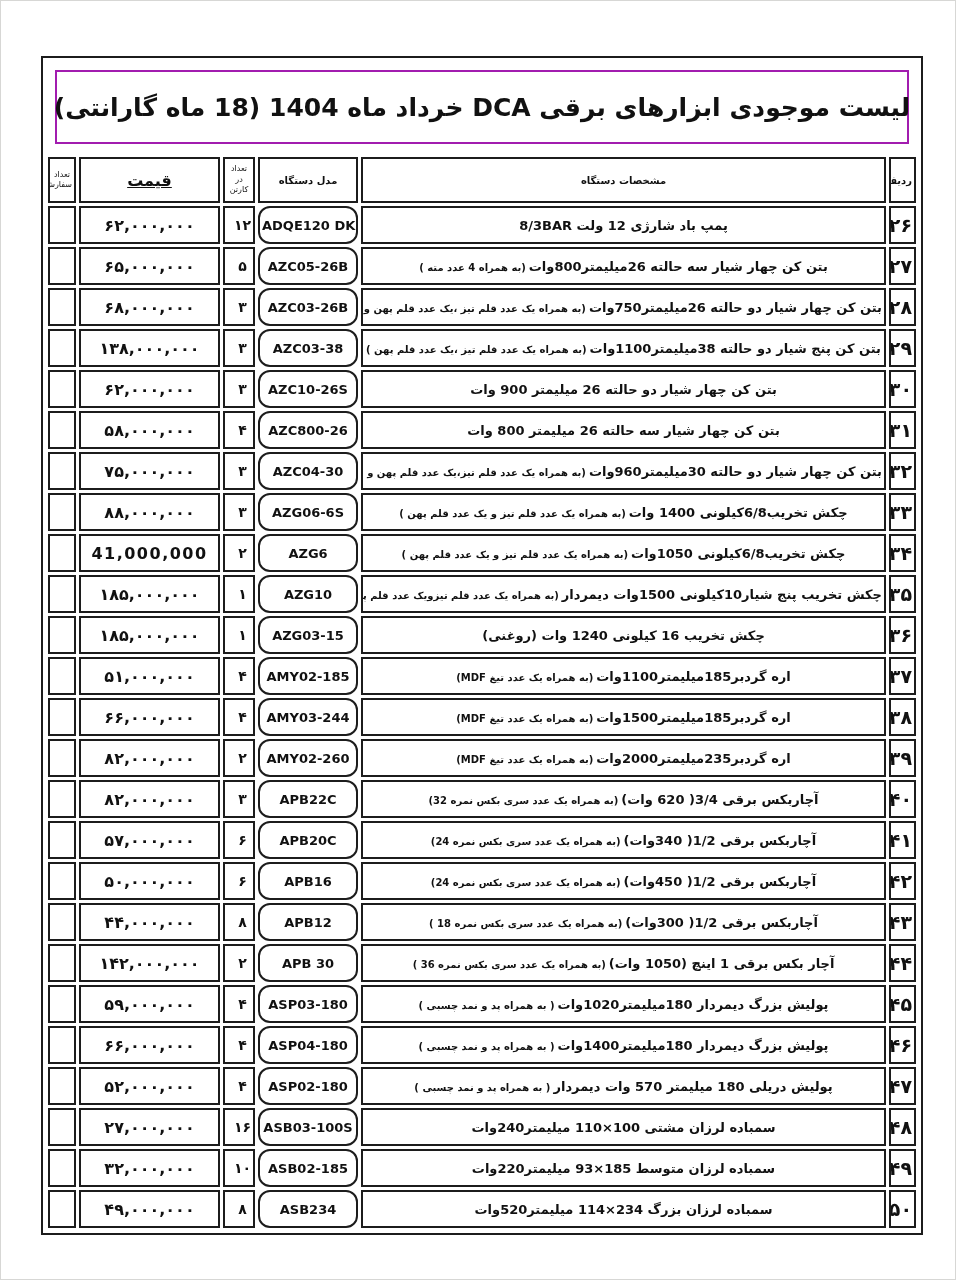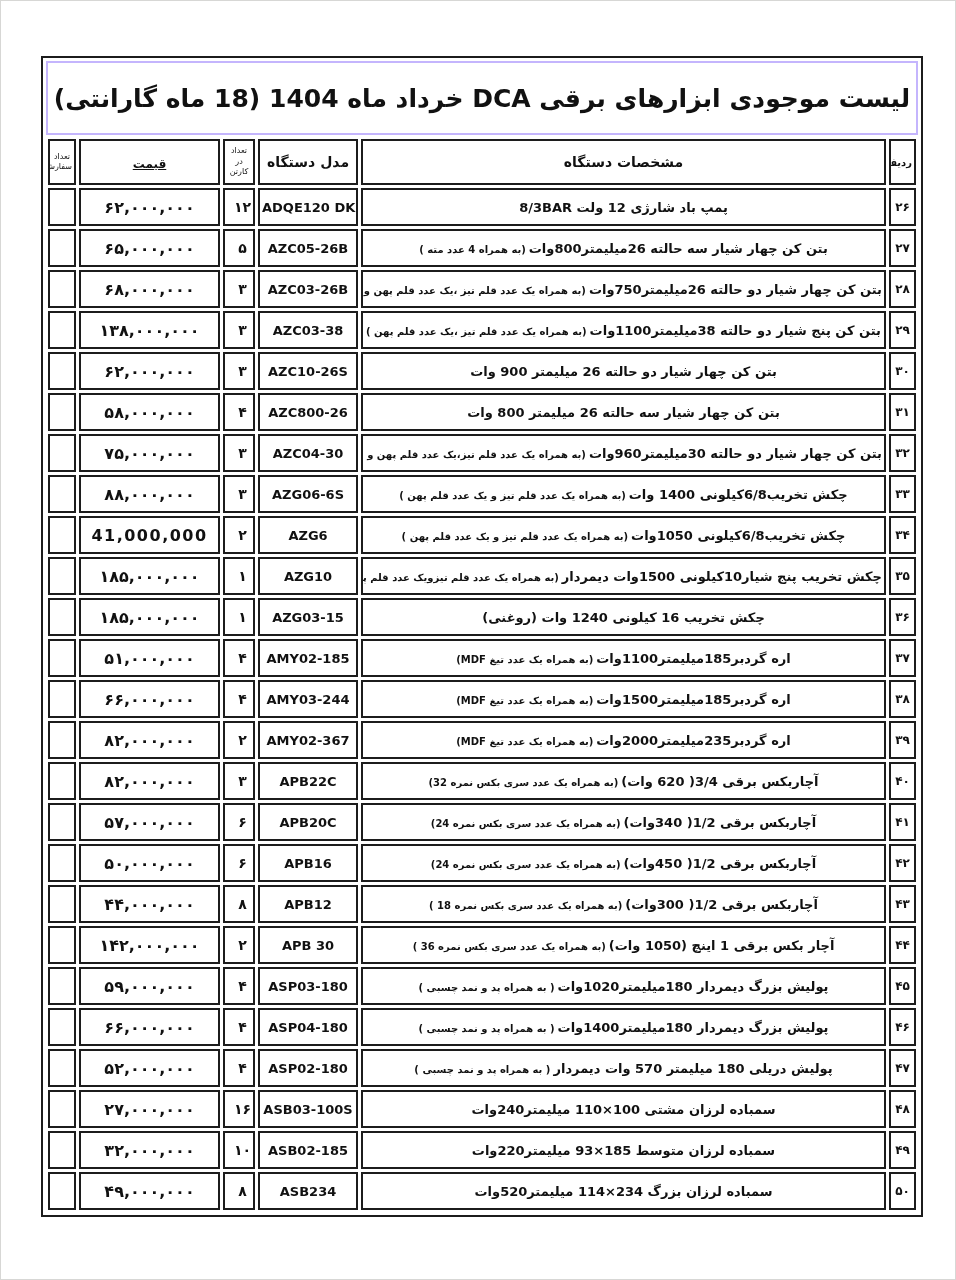--- a/index.html
+++ b/index.html
@@ -9,46 +9,46 @@
   }
   .photo{
     position:absolute;inset:0;background:#ffffff;
     border:1px solid #d7d7d5;box-sizing:border-box;
   }
   .frame{
     position:absolute;left:40px;top:55px;width:882px;
     border:2px solid #1c1c1c;padding:2px;box-sizing:border-box;background:#fff;
   }
   .title-box{
-    border:2px solid #c4b5fd;height:70px;margin:1px;
+    border:2px solid #a21caf;height:70px;margin:10px;
     display:flex;align-items:center;justify-content:center;
   }
   .title{
     direction:rtl;font-size:25px;font-weight:bold;letter-spacing:0;
     white-space:nowrap;
   }
   table.tbl{
     width:100%;border-collapse:separate;border-spacing:3px;
     table-layout:fixed;margin-top:0;
   }
   .tbl th,.tbl td{
     border:2px solid #1c1c1c;box-sizing:border-box;background:#fff;
     text-align:center;vertical-align:middle;overflow:hidden;
     padding:0 2px;white-space:nowrap;
   }
   .tbl th{height:46px;font-weight:bold;}
   .tbl td{height:38px;}
-  th.h-spec,th.h-model{font-size:14px;}
-  th.h-price span{font-size:12px;text-decoration:underline;font-weight:bold;}
+  th.h-spec,th.h-model{font-size:10px;}
+  th.h-price span{font-size:16px;text-decoration:underline;font-weight:bold;}
   th.h-small{font-size:8px;font-weight:normal;white-space:normal;line-height:1.3;}
   th.h-radif{font-size:10px;font-weight:bold;white-space:normal;line-height:1.1;margin-left:16px;}
-  td.c-radif{font-size:12px;font-weight:bold;}
+  td.c-radif{font-size:19px;font-weight:bold;}
   td.c-spec{font-size:13px;font-weight:bold;}
   td.c-spec .spec-note{font-size:10px;font-weight:bold;margin-inline-start:3px;}
-  td.c-model{font-size:13px;font-weight:bold;direction:ltr;}
+  td.c-model{font-size:13px;font-weight:bold;direction:ltr;border-radius:12px;}
   td.c-qty{font-size:14px;font-weight:bold;padding-left:9px;}
   td.c-price{font-size:16px;font-weight:bold;letter-spacing:1.5px;}
   td.c-order{background:#fff;}
 </style>
 </head>
 <body>
 
 <div class="photo">
   <div class="frame">
 
@@ -176,21 +176,21 @@
             <td class="c-radif">۳۸</td>
             <td class="c-spec"><span class="spec-main">اره گردبر185میلیمتر1500وات</span><span class="spec-note">(به همراه یک عدد تیغ MDF)</span></td>
             <td class="c-model">AMY03-244</td>
             <td class="c-qty">۴</td>
             <td class="c-price">۶۶,۰۰۰,۰۰۰</td>
             <td class="c-order"></td>
           </tr>
           <tr>
             <td class="c-radif">۳۹</td>
             <td class="c-spec"><span class="spec-main">اره گردبر235میلیمتر2000وات</span><span class="spec-note">(به همراه یک عدد تیغ MDF)</span></td>
-            <td class="c-model">AMY02-367</td>
+            <td class="c-model">AMY02-260</td>
             <td class="c-qty">۲</td>
             <td class="c-price">۸۲,۰۰۰,۰۰۰</td>
             <td class="c-order"></td>
           </tr>
           <tr>
             <td class="c-radif">۴۰</td>
             <td class="c-spec"><span class="spec-main">آچاربکس برقی 3/4( 620 وات)</span><span class="spec-note">(به همراه یک عدد سری بکس نمره 32)</span></td>
             <td class="c-model">APB22C</td>
             <td class="c-qty">۳</td>
             <td class="c-price">۸۲,۰۰۰,۰۰۰</td>

